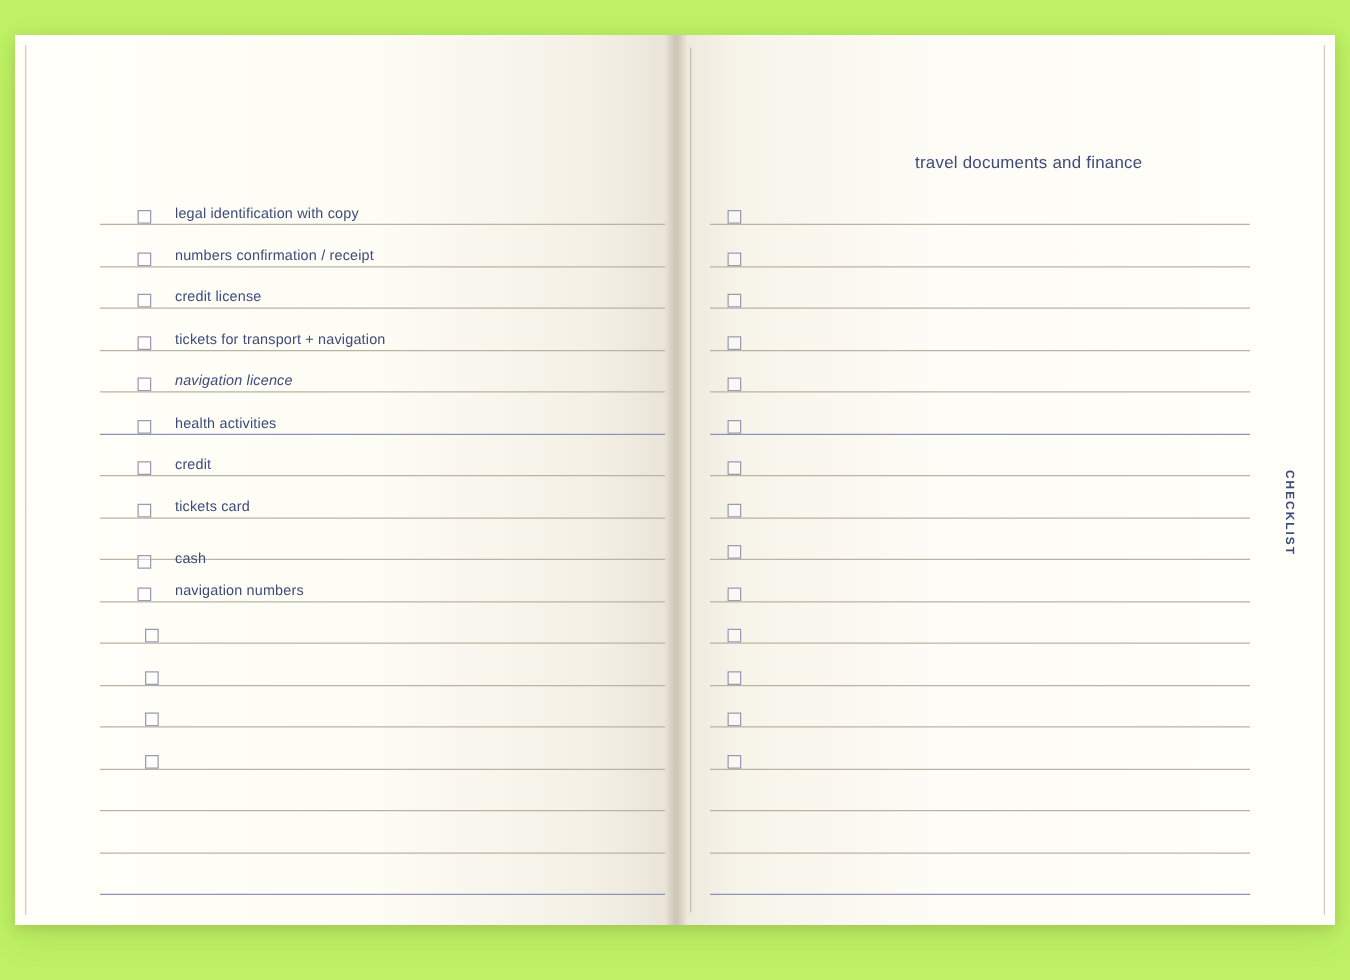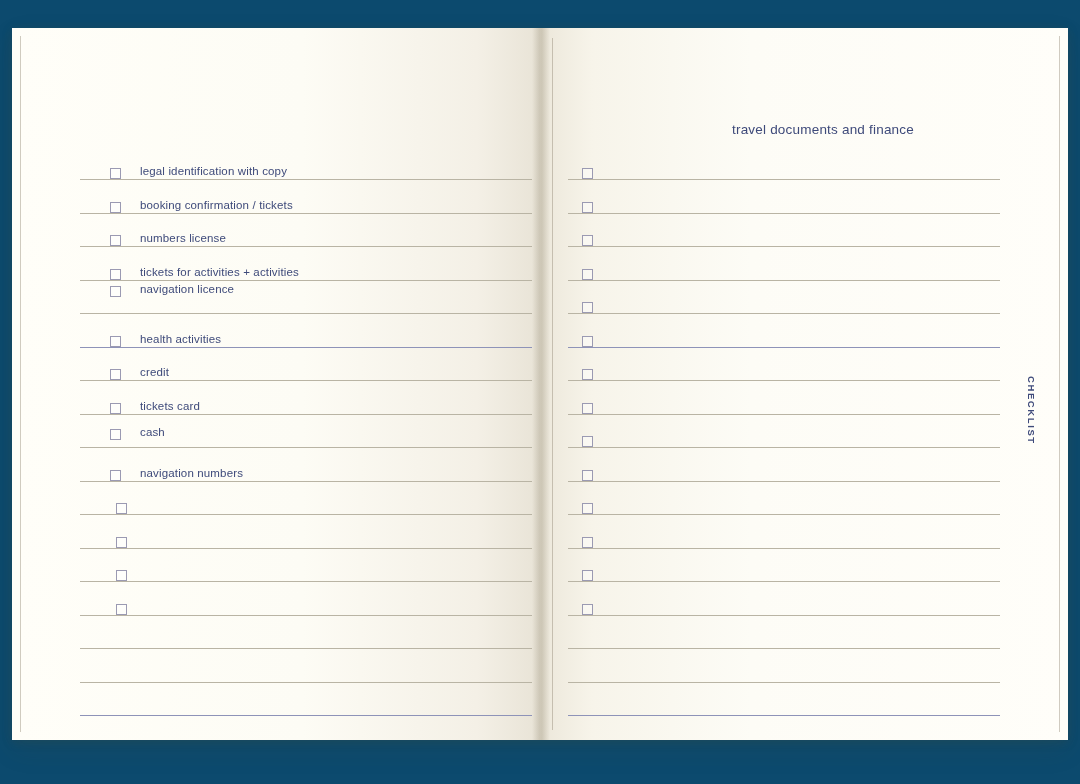--- a/index.html
+++ b/index.html
@@ -11,21 +11,21 @@
     width: 1080px;
     height: 784px;
     font-family: "Liberation Sans", sans-serif;
     overflow: hidden;
   }
 
   .stage {
     position: relative;
     width: 1080px;
     height: 784px;
-    background: #0c4a6e;
+    background: #bef264;
   }
 
   
   .spread {
     position: absolute;
     left: 12px;
     top: 28px;
     width: 1056px;
     height: 712px;
     background: #fdfcf6;
@@ -205,47 +205,47 @@
         <div class="rule rule-l ink" style="top: 687px;"></div>
         <div class="rule rule-r ink" style="top: 687px;"></div>
       </div>
     <div id="rows-layer">
         <div class="row row-left" style="top: 140px; text-decoration: underline;">
           <div class="checkbox"></div>
           <div class="row-label">legal identification with copy</div>
         </div>
         <div class="row row-left" style="top: 174px;">
           <div class="checkbox"></div>
-          <div class="row-label">booking confirmation / tickets</div>
+          <div class="row-label">numbers confirmation / receipt</div>
         </div>
         <div class="row row-left" style="top: 207px;">
           <div class="checkbox"></div>
-          <div class="row-label">numbers license</div>
+          <div class="row-label">credit license</div>
         </div>
         <div class="row row-left" style="top: 241px;">
           <div class="checkbox"></div>
-          <div class="row-label">tickets for activities + activities</div>
-        </div>
-        <div class="row row-left" style="top: 258px;">
+          <div class="row-label">tickets for transport + navigation</div>
+        </div>
+        <div class="row row-left" style="top: 274px; font-style: italic;">
           <div class="checkbox"></div>
           <div class="row-label">navigation licence</div>
         </div>
         <div class="row row-left" style="top: 308px;">
           <div class="checkbox"></div>
           <div class="row-label">health activities</div>
         </div>
         <div class="row row-left" style="top: 341px;">
           <div class="checkbox"></div>
           <div class="row-label">credit</div>
         </div>
         <div class="row row-left" style="top: 375px;">
           <div class="checkbox"></div>
           <div class="row-label">tickets card</div>
         </div>
-        <div class="row row-left" style="top: 401px;">
+        <div class="row row-left" style="top: 416px;">
           <div class="checkbox"></div>
           <div class="row-label">cash</div>
         </div>
         <div class="row row-left" style="top: 442px;">
           <div class="checkbox"></div>
           <div class="row-label">navigation numbers</div>
         </div>
         <div class="row row-left" style="top: 475px;">
           <div class="checkbox indent"></div>
           <div class="write-area" style="left: 60px; width: 380px;"></div>

